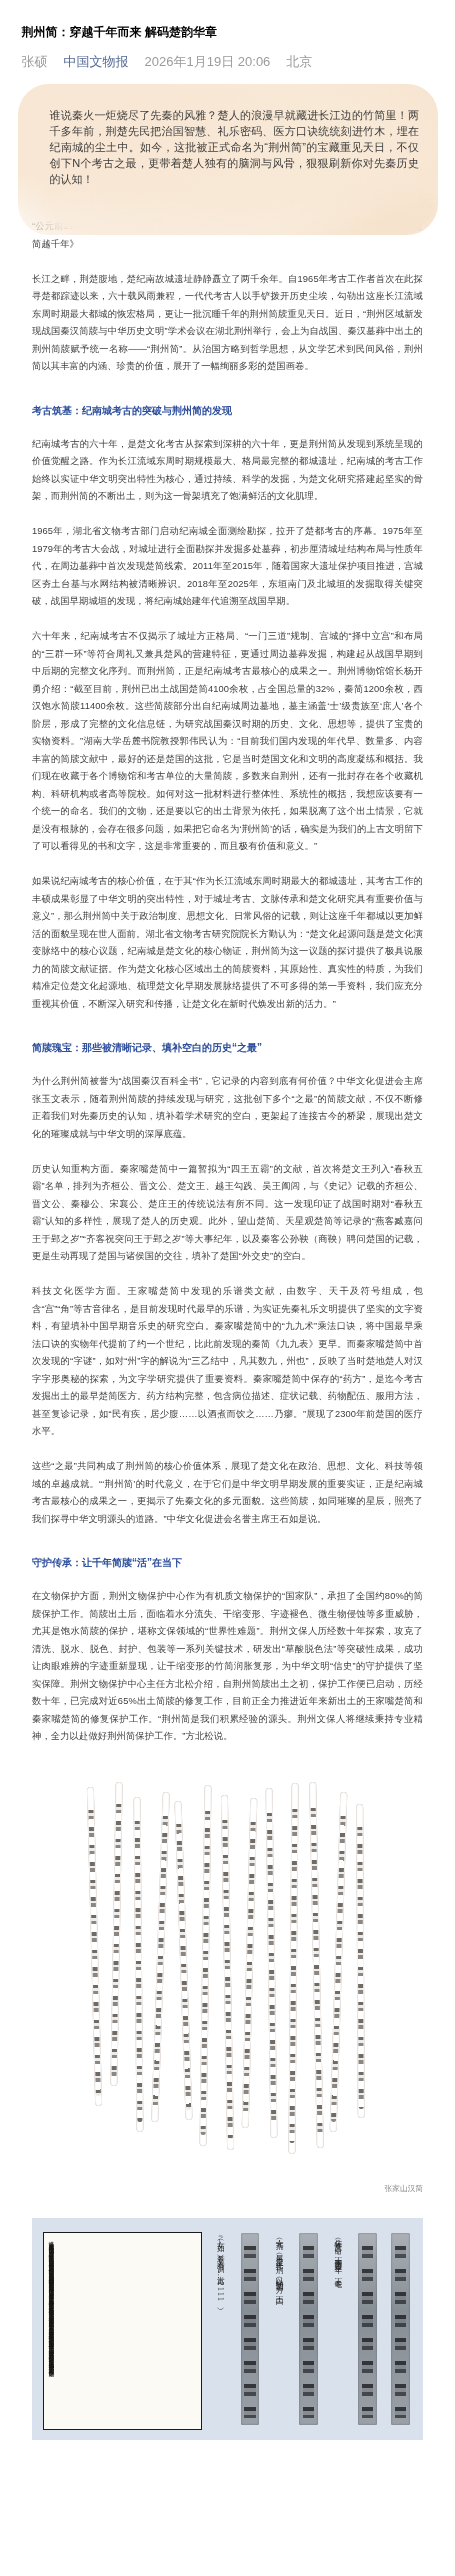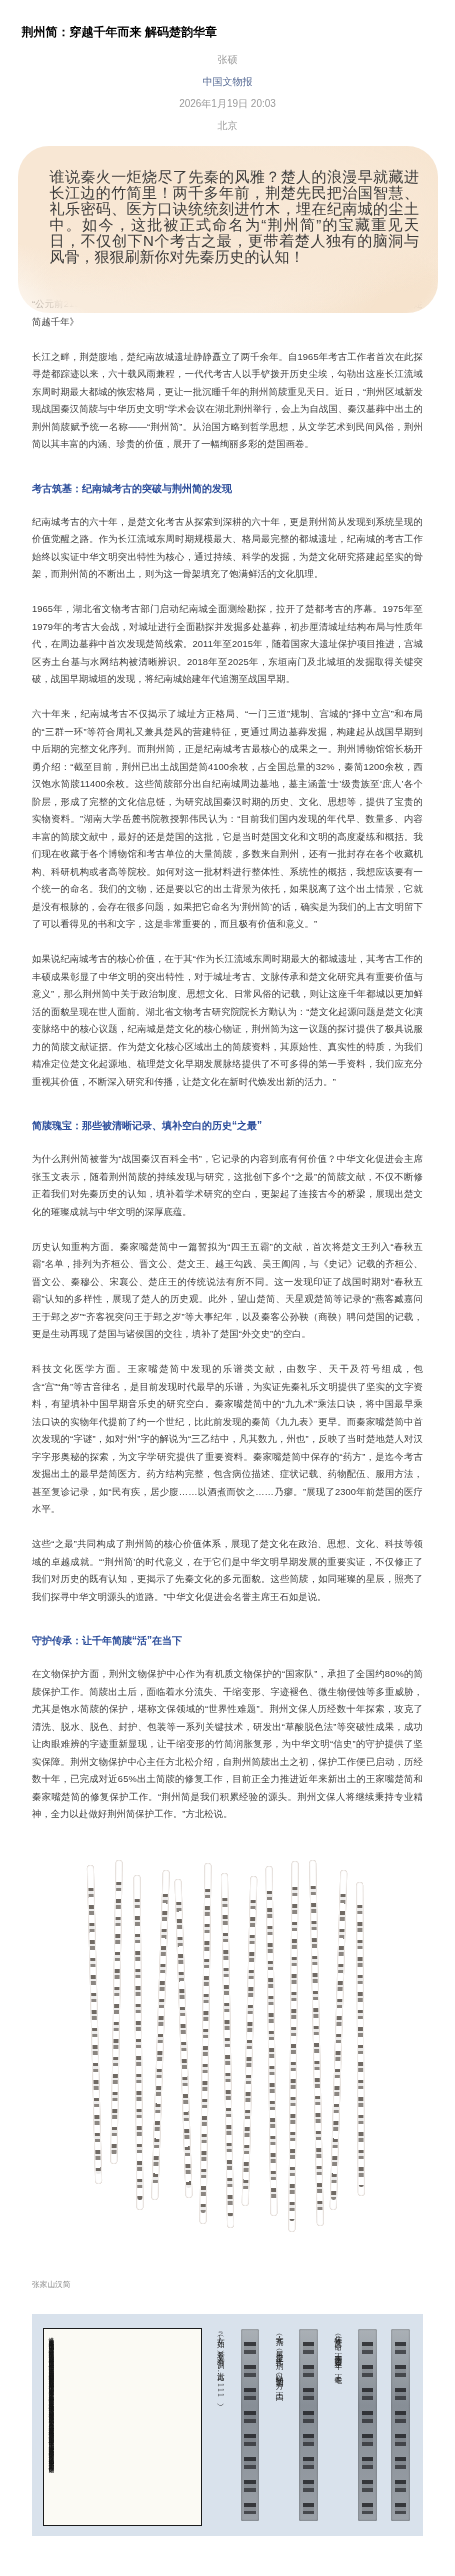--- a/index.html
+++ b/index.html
@@ -5,37 +5,37 @@
   html,body{margin:0;padding:0;}
   body{
     width:455px;min-height:3298px;background:#ffffff;
     font-family:"Liberation Sans","DejaVu Sans",sans-serif;
     color:#3d3d3d;-webkit-font-smoothing:antialiased;
   }
   .page{padding:24px 0 15.5px 0;}
   .title{
     margin:0 21.6px 0 21.6px;font-size:12px;line-height:17.5px;font-weight:700;color:#000000;
   }
-  .byline{margin:11.3px 21.6px 0 21.6px;font-size:10px;color:#9b9b9b;display:flex;gap:8px;align-items:center;flex-direction:column;}
+  .byline{margin:11.3px 21.6px 0 21.6px;font-size:13px;color:#9b9b9b;display:flex;gap:16px;align-items:center;}
   .byline .account{color:#576b95;cursor:pointer;}
   
   .intro-wrap{margin:20.6px 20.6px 0 20.6px;position:relative;}
   .blob{
     position:absolute;inset:-7.2px -3.1px -31px -3.1px;
     background:
       radial-gradient(48% 60% at 16% 28%, #f8e7d4 60%, rgba(248,231,212,0) 100%),
       radial-gradient(58% 66% at 52% 38%, #f8e8d6 60%, rgba(248,232,214,0) 100%),
       radial-gradient(46% 58% at 86% 30%, #f7e5d0 60%, rgba(247,229,208,0) 100%),
       radial-gradient(52% 50% at 36% 78%, #f9ecdd 55%, rgba(249,236,221,0) 100%),
       radial-gradient(44% 46% at 74% 82%, #f6e3cd 55%, rgba(246,227,205,0) 100%);
     border-radius:31px;
   }
   .intro-text{
     position:relative;padding:15.5px 15.5px 17.5px 29px;
-    font-size:15px;line-height:16px;text-align:justify;color:#3c3c3c;
+    font-size:11px;line-height:16px;text-align:justify;color:#3c3c3c;
   }
   .para{
     margin:17.5px 32px 0 32px;font-size:9.3px;line-height:17.5px;
     text-align:justify;color:#3d3d3d;letter-spacing:0.1px;
   }
   .quote{margin-top:14px;}
   .sec-heading{
     margin:27px 32px 0 32px;font-size:10px;line-height:15.5px;font-weight:700;color:#2e4f9c;
   }
   
@@ -52,21 +52,21 @@
   }
   .slip::after{
     content:"";position:absolute;left:1px;right:1px;top:6%;bottom:3%;
     background:repeating-linear-gradient(180deg,
       rgba(25,15,5,0) 0 3.6px, rgba(25,15,5,.62) 3.6px 7.2px,
       rgba(25,15,5,.08) 7.2px 9.8px, rgba(25,15,5,.5) 9.8px 13.4px,
       rgba(25,15,5,0) 13.4px 17.5px);
     border-radius:2.1px;
   }
   .caption{
-    margin:24px 32px 0 32px;text-align:left;font-size:7.7px;color:#8a8a8a;line-height:11.3px;
+    margin:6px 32px 0 32px;text-align:right;font-size:7.7px;color:#8a8a8a;line-height:11.3px;
   }
   
   .cmp-fig{
     background:#d9e2ec;padding:14.4px 10.3px 9.3px 11.3px;height:222px;box-sizing:border-box;
     display:flex;gap:9.3px;
   }
   .book-side{width:159px;flex:0 0 auto;display:flex;flex-direction:column;}
   .book-page{
     flex:1;background:#fbfaf4;border:1px solid #1b1b1b;padding:4.1px;overflow:hidden;
   }
@@ -95,21 +95,21 @@
 </head>
 <body>
 
 <div class="page">
 
   <h1 class="title">荆州简：穿越千年而来 解码楚韵华章</h1>
 
   <div class="byline">
     <span>张硕</span>
     <span class="account">中国文物报</span>
-    <span>2026年1月19日 20:03</span>
+    <span>2026年1月19日 20:06</span>
     <span>北京</span>
   </div>
 
   <div class="intro-wrap">
     <div class="blob"></div>
     <div class="intro-text">谁说秦火一炬烧尽了先秦的风雅？楚人的浪漫早就藏进长江边的竹简里！两千多年前，荆楚先民把治国智慧、礼乐密码、医方口诀统统刻进竹木，埋在纪南城的尘土中。如今，这批被正式命名为“荆州简”的宝藏重见天日，不仅创下N个考古之最，更带着楚人独有的脑洞与风骨，狠狠刷新你对先秦历史的认知！</div>
   </div>
 
   <p class="para quote">“公元前213年，秦火焚尽诗书经纬；楚人却在长江的褶皱里，埋藏了另一种春秋……”——《楚简越千年》</p>
 
@@ -118,21 +118,21 @@
   <h2 class="sec-heading">考古筑基：纪南城考古的突破与荆州简的发现</h2>
   <p class="para">纪南城考古的六十年，是楚文化考古从探索到深耕的六十年，更是荆州简从发现到系统呈现的价值觉醒之路。作为长江流域东周时期规模最大、格局最完整的都城遗址，纪南城的考古工作始终以实证中华文明突出特性为核心，通过持续、科学的发掘，为楚文化研究搭建起坚实的骨架，而荆州简的不断出土，则为这一骨架填充了饱满鲜活的文化肌理。</p>
   <p class="para">1965年，湖北省文物考古部门启动纪南城全面测绘勘探，拉开了楚都考古的序幕。1975年至1979年的考古大会战，对城址进行全面勘探并发掘多处墓葬，初步厘清城址结构布局与性质年代，在周边墓葬中首次发现楚简线索。2011年至2015年，随着国家大遗址保护项目推进，宫城区夯土台基与水网结构被清晰辨识。2018年至2025年，东垣南门及北城垣的发掘取得关键突破，战国早期城垣的发现，将纪南城始建年代追溯至战国早期。</p>
   <p class="para">六十年来，纪南城考古不仅揭示了城址方正格局、“一门三道”规制、宫城的“择中立宫”和布局的“三群一环”等符合周礼又兼具楚风的营建特征，更通过周边墓葬发掘，构建起从战国早期到中后期的完整文化序列。而荆州简，正是纪南城考古最核心的成果之一。荆州博物馆馆长杨开勇介绍：“截至目前，荆州已出土战国楚简4100余枚，占全国总量的32%，秦简1200余枚，西汉饱水简牍11400余枚。这些简牍部分出自纪南城周边墓地，墓主涵盖‘士’级贵族至‘庶人’各个阶层，形成了完整的文化信息链，为研究战国秦汉时期的历史、文化、思想等，提供了宝贵的实物资料。”湖南大学岳麓书院教授郭伟民认为：“目前我们国内发现的年代早、数量多、内容丰富的简牍文献中，最好的还是楚国的这批，它是当时楚国文化和文明的高度凝练和概括。我们现在收藏于各个博物馆和考古单位的大量简牍，多数来自荆州，还有一批封存在各个收藏机构、科研机构或者高等院校。如何对这一批材料进行整体性、系统性的概括，我想应该要有一个统一的命名。我们的文物，还是要以它的出土背景为依托，如果脱离了这个出土情景，它就是没有根脉的，会存在很多问题，如果把它命名为‘荆州简’的话，确实是为我们的上古文明留下了可以看得见的书和文字，这是非常重要的，而且极有价值和意义。”</p>
   <p class="para">如果说纪南城考古的核心价值，在于其“作为长江流域东周时期最大的都城遗址，其考古工作的丰硕成果彰显了中华文明的突出特性，对于城址考古、文脉传承和楚文化研究具有重要价值与意义”，那么荆州简中关于政治制度、思想文化、日常风俗的记载，则让这座千年都城以更加鲜活的面貌呈现在世人面前。湖北省文物考古研究院院长方勤认为：“楚文化起源问题是楚文化演变脉络中的核心议题，纪南城是楚文化的核心物证，荆州简为这一议题的探讨提供了极具说服力的简牍文献证据。作为楚文化核心区域出土的简牍资料，其原始性、真实性的特质，为我们精准定位楚文化起源地、梳理楚文化早期发展脉络提供了不可多得的第一手资料，我们应充分重视其价值，不断深入研究和传播，让楚文化在新时代焕发出新的活力。”</p>
 
   <h2 class="sec-heading">简牍瑰宝：那些被清晰记录、填补空白的历史“之最”</h2>
   <p class="para">为什么荆州简被誉为“战国秦汉百科全书”，它记录的内容到底有何价值？中华文化促进会主席张玉文表示，随着荆州简牍的持续发现与研究，这批创下多个“之最”的简牍文献，不仅不断修正着我们对先秦历史的认知，填补着学术研究的空白，更架起了连接古今的桥梁，展现出楚文化的璀璨成就与中华文明的深厚底蕴。</p>
   <p class="para">历史认知重构方面。秦家嘴楚简中一篇暂拟为“四王五霸”的文献，首次将楚文王列入“春秋五霸”名单，排列为齐桓公、晋文公、楚文王、越王勾践、吴王阖闾，与《史记》记载的齐桓公、晋文公、秦穆公、宋襄公、楚庄王的传统说法有所不同。这一发现印证了战国时期对“春秋五霸”认知的多样性，展现了楚人的历史观。此外，望山楚简、天星观楚简等记录的“燕客臧嘉问王于郢之岁”“齐客祝突问王于郢之岁”等大事纪年，以及秦客公孙鞅（商鞅）聘问楚国的记载，更是生动再现了楚国与诸侯国的交往，填补了楚国“外交史”的空白。</p>
   <p class="para">科技文化医学方面。王家嘴楚简中发现的乐谱类文献，由数字、天干及符号组成，包含“宫”“角”等古音律名，是目前发现时代最早的乐谱，为实证先秦礼乐文明提供了坚实的文字资料，有望填补中国早期音乐史的研究空白。秦家嘴楚简中的“九九术”乘法口诀，将中国最早乘法口诀的实物年代提前了约一个世纪，比此前发现的秦简《九九表》更早。而秦家嘴楚简中首次发现的“字谜”，如对“州”字的解说为“三乙结中，凡其数九，州也”，反映了当时楚地楚人对汉字字形奥秘的探索，为文字学研究提供了重要资料。秦家嘴楚简中保存的“药方”，是迄今考古发掘出土的最早楚简医方。药方结构完整，包含病位描述、症状记载、药物配伍、服用方法，甚至复诊记录，如“民有疾，居少腹……以酒煮而饮之……乃瘳。”展现了2300年前楚国的医疗水平。</p>
-  <p class="para">这些“之最”共同构成了荆州简的核心价值体系，展现了楚文化在政治、思想、文化、科技等领域的卓越成就。“‘荆州简’的时代意义，在于它们是中华文明早期发展的重要实证，不仅修正了我们对历史的既有认知，更揭示了先秦文化的多元面貌。这些简牍，如同璀璨的星辰，照亮了我们探寻中华文明源头的道路。”中华文化促进会名誉主席王石如是说。</p>
+  <p class="para">这些“之最”共同构成了荆州简的核心价值体系，展现了楚文化在政治、思想、文化、科技等领域的卓越成就。“‘荆州简’的时代意义，在于它们是中华文明早期发展的重要实证，正是纪南城考古最核心的成果之一，更揭示了先秦文化的多元面貌。这些简牍，如同璀璨的星辰，照亮了我们探寻中华文明源头的道路。”中华文化促进会名誉主席王石如是说。</p>
 
   <h2 class="sec-heading">守护传承：让千年简牍“活”在当下</h2>
   <p class="para">在文物保护方面，荆州文物保护中心作为有机质文物保护的“国家队”，承担了全国约80%的简牍保护工作。简牍出土后，面临着水分流失、干缩变形、字迹褪色、微生物侵蚀等多重威胁，尤其是饱水简牍的保护，堪称文保领域的“世界性难题”。荆州文保人历经数十年探索，攻克了清洗、脱水、脱色、封护、包装等一系列关键技术，研发出“草酸脱色法”等突破性成果，成功让肉眼难辨的字迹重新显现，让干缩变形的竹简润胀复形，为中华文明“信史”的守护提供了坚实保障。荆州文物保护中心主任方北松介绍，自荆州简牍出土之初，保护工作便已启动，历经数十年，已完成对近65%出土简牍的修复工作，目前正全力推进近年来新出土的王家嘴楚简和秦家嘴楚简的修复保护工作。“荆州简是我们积累经验的源头。荆州文保人将继续秉持专业精神，全力以赴做好荆州简保护工作。”方北松说。</p>
 
   <div class="fig">
     <div class="slips-fig" id="slips-photo">
         <div class="slip" style="height: 319px; margin-top: 5.2px; transform: rotate(-1.5deg);"></div>
         <div class="slip" style="height: 304px; margin-top: 0px; transform: rotate(1deg);"></div>
         <div class="slip" style="height: 335px; margin-top: 14.4px; transform: rotate(-0.5deg);"></div>
         <div class="slip" style="height: 330px; margin-top: 9.3px; transform: rotate(2deg);"></div>

